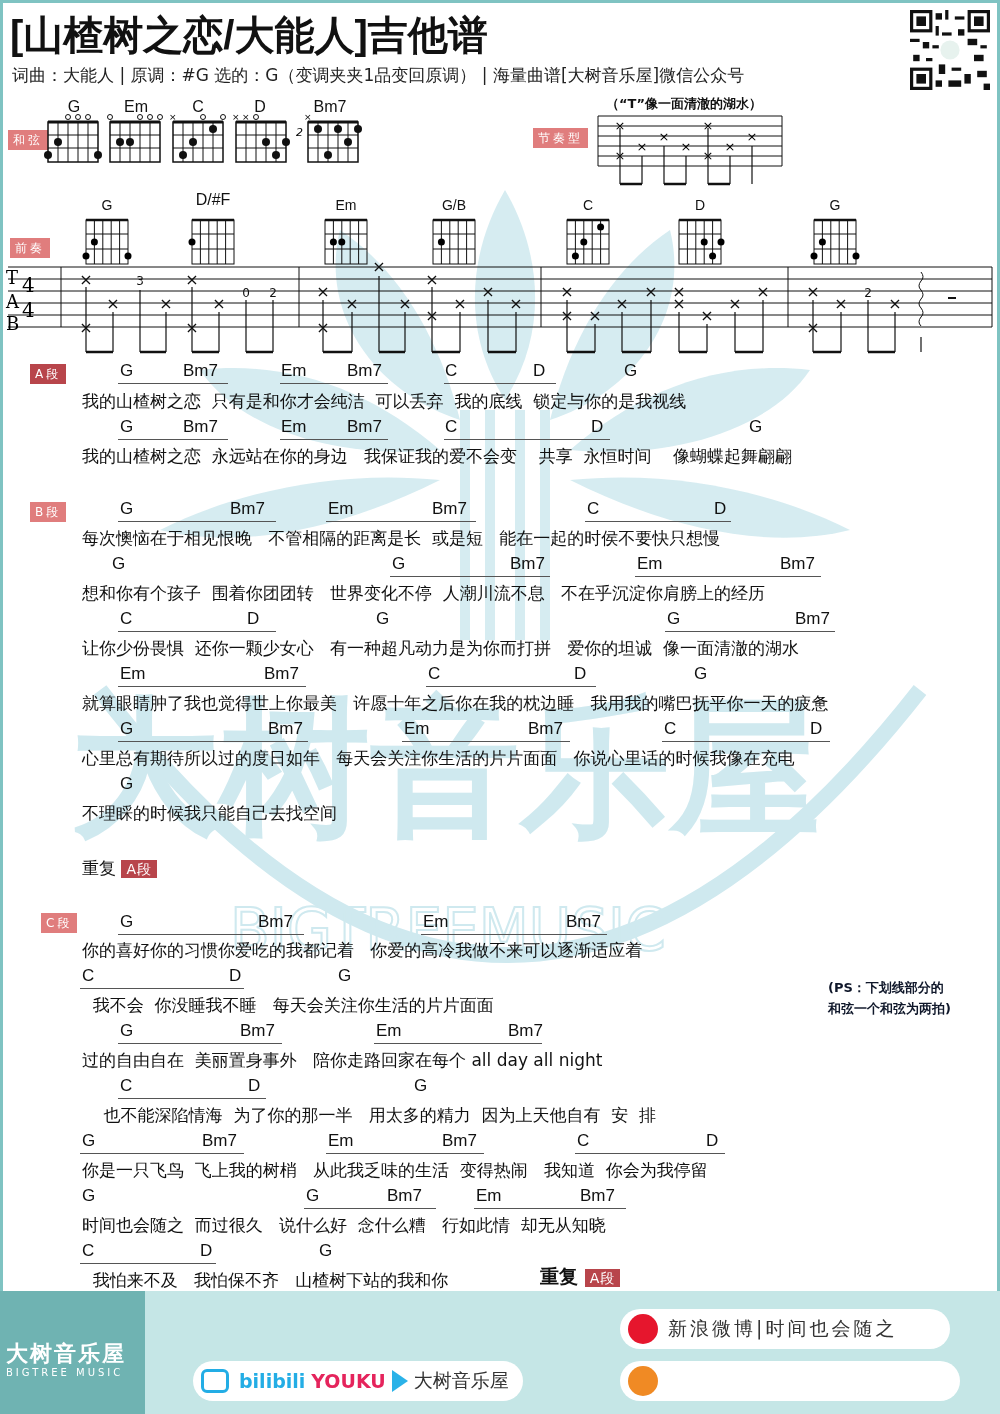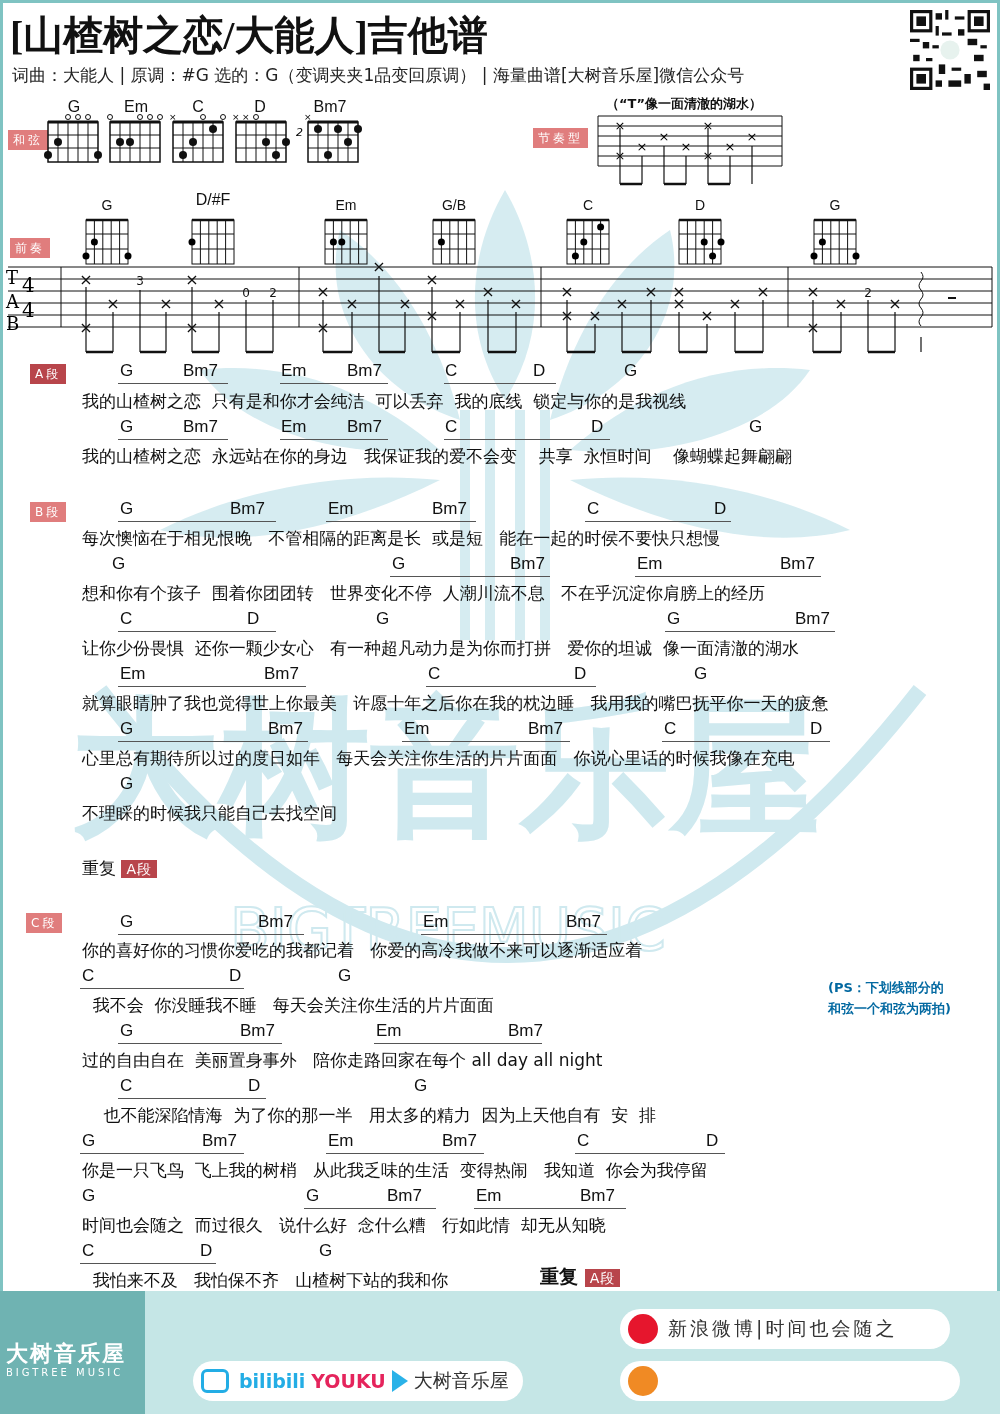--- a/index.html
+++ b/index.html
@@ -1,30 +1,30 @@
 <!DOCTYPE html>
 <html><head>
 <meta charset="utf-8">
 <style>
   html,body{margin:0;padding:0;}
   body{width:1000px;height:1414px;position:relative;overflow:hidden;background:#fff;font-family:"DejaVu Sans","Liberation Sans",sans-serif;color:#111;}
   .frame{position:absolute;left:0;top:0;width:994px;height:1290px;border:3px solid #7fc3c2;border-bottom:none;box-sizing:content-box;}
   .watermark{position:absolute;left:40px;top:170px;width:930px;height:1040px;pointer-events:none;}
-  .title{position:absolute;left:10px;top:8px;font-size:40px;font-weight:bold;letter-spacing:0px;font-family:Liberation Serif, serif;}
+  .title{position:absolute;left:10px;top:8px;font-size:40px;font-weight:bold;letter-spacing:0px;font-family:Liberation Sans, sans-serif;}
   .subtitle{position:absolute;left:12px;top:64px;font-size:17px;color:#222;}
   .qr{position:absolute;left:910px;top:10px;width:80px;height:80px;}
   .badge{position:absolute;background:#e07d7d;color:#fff;font-size:12px;padding:3px 5px;line-height:14px;letter-spacing:3px;}
   .badge.dark{background:#b8454b;}
   .chord-label{position:absolute;font-size:16px;font-family:"Liberation Sans",sans-serif;text-align:center;width:60px;}
   .rhythm-note{position:absolute;left:606px;top:95px;font-size:13px;font-weight:bold;}
   .line-chords{position:absolute;font-size:17px;font-family:"Liberation Sans",sans-serif;}
   .chord{position:absolute;top:0;}
   .uline{position:absolute;height:1px;background:#555;}
   .lyric{position:absolute;font-size:17px;white-space:pre;}
-  .ps{position:absolute;left:828px;top:977px;font-size:13px;font-weight:bold;color:#0369a1;line-height:21px;}
+  .ps{position:absolute;left:828px;top:977px;font-size:13px;font-weight:bold;color:#0f172a;line-height:21px;}
   .repeat{position:absolute;font-size:17px;}
   .footer{position:absolute;left:0;top:1291px;width:1000px;height:123px;background:#c5e6e6;}
   .footer-left{position:absolute;left:0;top:0;width:145px;height:123px;background:#6fb3b2;color:#fff;}
   .footer-left .cn{position:absolute;left:6px;top:48px;font-size:22px;font-weight:bold;letter-spacing:2px;}
   .footer-left .en{position:absolute;left:6px;top:76px;font-size:10px;letter-spacing:3px;}
   .pill{position:absolute;background:#fff;border-radius:22px;height:40px;display:flex;align-items:center;font-size:19px;color:#333;letter-spacing:3px;}
   .pill .ic{width:30px;height:30px;border-radius:50%;margin:0 10px 0 8px;display:inline-block;}
 </style>
 </head>
 <body>
@@ -456,21 +456,21 @@
 <div class="line-chords" style="left:0;top:774px;width:1000px;height:22px;">
   <span class="chord" style="left:120px;">G</span>
 </div>
 <div class="lyric" style="left:82px;top:802px;">不理睬的时候我只能自己去找空间</div>
 
 <div class="repeat" style="left:82px;top:857px;">
   <span>重复</span>
   <span class="badge dark" style="position:relative;display:inline-block;font-size:14px;padding:2px 5px;letter-spacing:1px;">A段</span>
 </div>
 
-<div class="badge" style="left:26px;top:913px;">C段</div>
+<div class="badge" style="left:41px;top:913px;">C段</div>
 
 <div class="line-chords" style="left:0;top:912px;width:1000px;height:22px;">
   <span class="chord" style="left:120px;">G</span>
   <span class="chord" style="left:258px;">Bm7</span>
   <span class="chord" style="left:423px;">Em</span>
   <span class="chord" style="left:566px;">Bm7</span>
   <div class="uline" style="left:118px;top:22px;width:186px;"></div>
   <div class="uline" style="left:421px;top:22px;width:186px;"></div>
 </div>
 <div class="lyric" style="left:82px;top:939px;">你的喜好你的习惯你爱吃的我都记着   你爱的高冷我做不来可以逐渐适应着</div>

